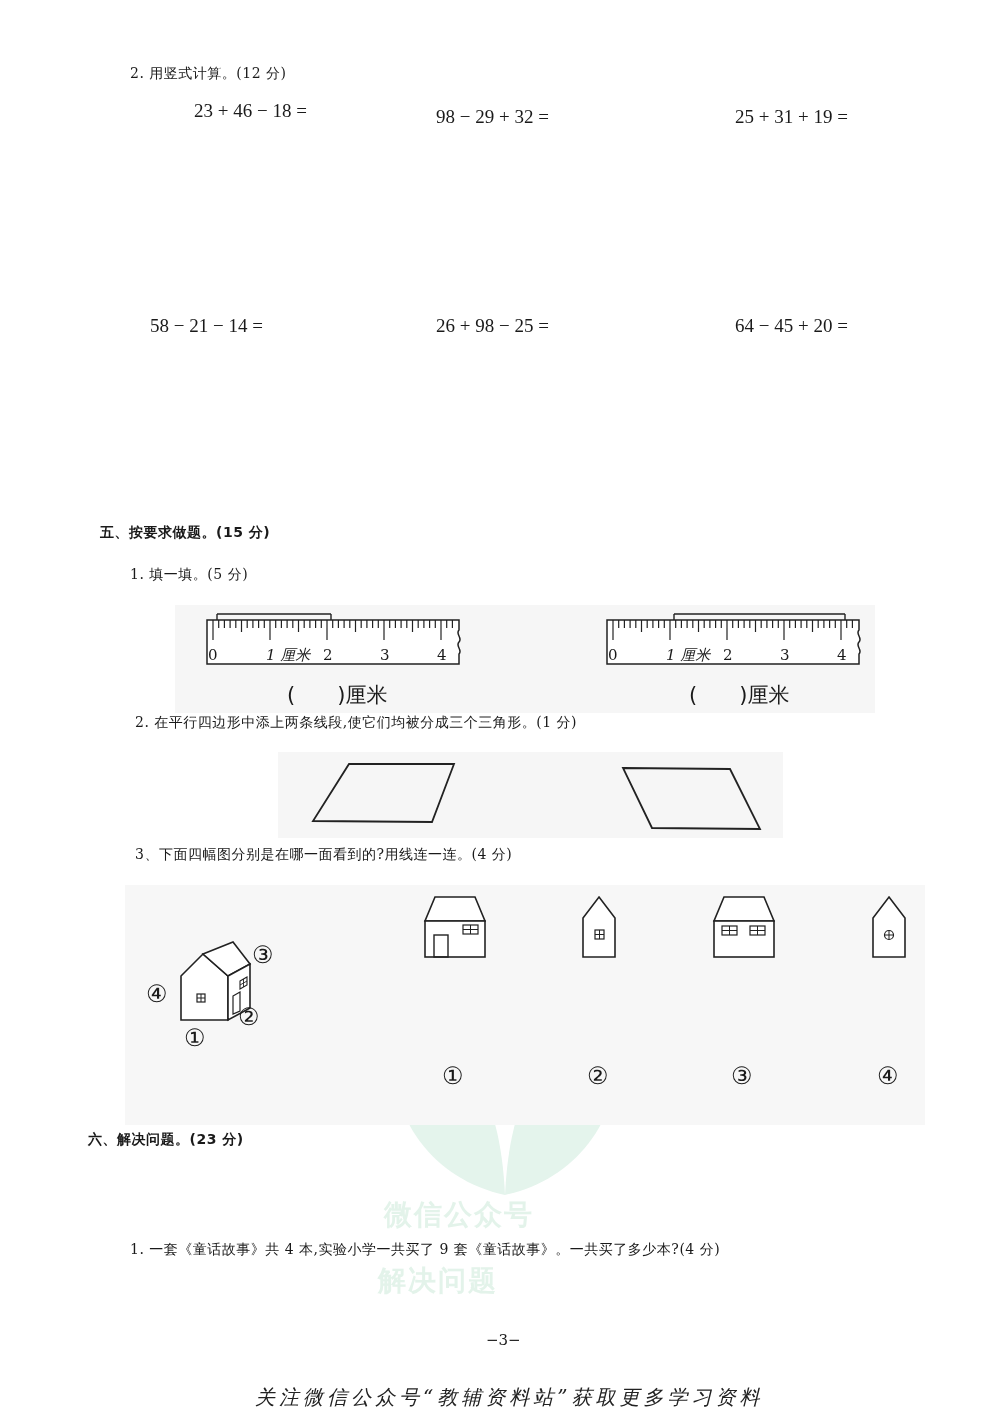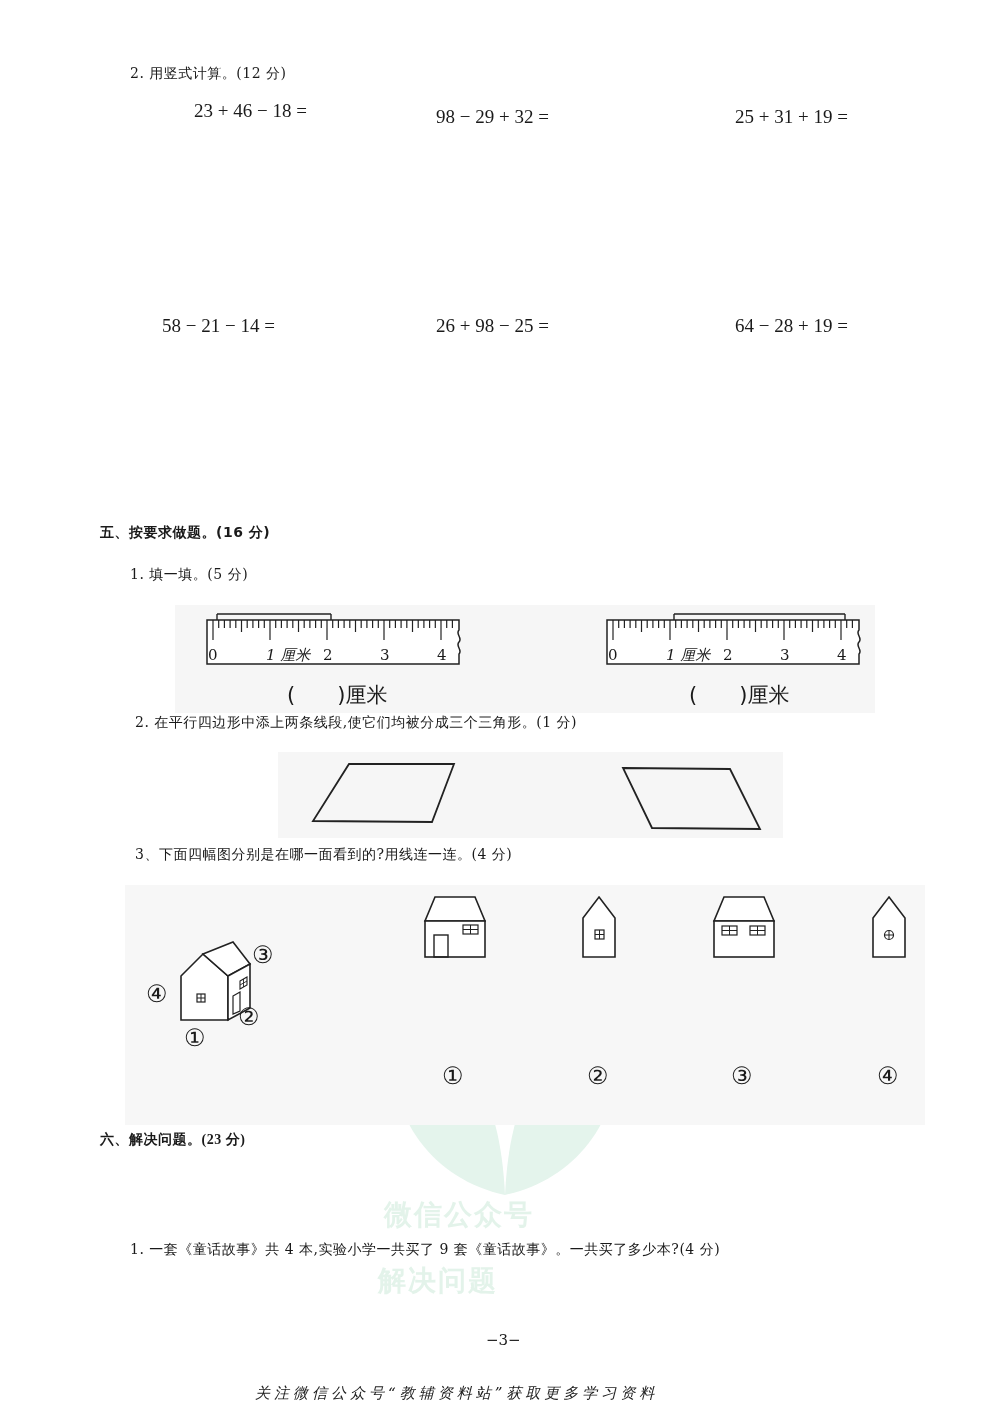--- a/index.html
+++ b/index.html
@@ -13,21 +13,21 @@
   .bold { font-weight: bold; font-family: "DejaVu Sans", "Liberation Sans", sans-serif; }
   .eq { font-family: "Liberation Serif", "DejaVu Serif", serif; font-size: 19px; white-space: nowrap; }
   .gray-band { position: absolute; background: #f6f6f6; }
   .blank-label { font-family: "DejaVu Sans", "Liberation Sans", sans-serif; font-size: 21px; white-space: nowrap; }
   .num-circle { font-family: "DejaVu Serif", serif; font-size: 24px; }
   .watermark-text {
     font-family: "DejaVu Sans", "Liberation Sans", sans-serif; font-weight: bold;
     color: #e3f3ea; font-size: 28px; letter-spacing: 2px; white-space: nowrap; text-align: center;
   }
   .footer-note {
-    font-family: "DejaVu Serif", serif; font-style: italic; font-size: 15px;
+    font-family: "DejaVu Serif", serif; font-style: italic; font-size: 20px;
     letter-spacing: 4px; white-space: nowrap; color: #222;
   }
   svg { overflow: visible; }
 </style>
 </head>
 <body>
 
 <svg class="abs" style="left:375px; top:980px;" width="260" height="220" viewBox="0 0 260 220">
   <circle cx="130" cy="32" r="22" fill="#eef7e2"></circle>
   <path d="M15 50 C 90 55, 125 110, 130 215 C 60 200, 10 140, 15 50 Z" fill="#e4f4ec"></path>
@@ -35,25 +35,25 @@
   <path d="M40 48 C 95 60, 120 80, 130 90 C 140 80, 165 60, 220 48 C 170 52, 140 65, 130 75 C 120 65, 90 52, 40 48 Z" fill="#f3f9ec"></path>
 </svg>
 <div class="abs watermark-text" style="left:384px; top:1196px;">微信公众号</div>
 <div class="abs watermark-text" style="left:378px; top:1262px;">解决问题</div>
 
 <div class="abs txt" style="left:130px; top:65px;">2. 用竖式计算。(12 分)</div>
 
 <div class="abs eq" style="left:150px; top:100px;margin-left:44px;">23 + 46 − 18 =</div>
 <div class="abs eq" style="left:436px; top:106px;">98 − 29 + 32 =</div>
 <div class="abs eq" style="left:735px; top:106px;">25 + 31 + 19 =</div>
-<div class="abs eq" style="left:162px; top:315px;">58 − 21 − 14 =</div>
+<div class="abs eq" style="left:150px; top:315px;">58 − 21 − 14 =</div>
 <div class="abs eq" style="left:436px; top:315px;">26 + 98 − 25 =</div>
-<div class="abs eq" style="left:735px; top:315px;">64 − 28 + 19 =</div>
-
-<div class="abs txt bold" style="left:100px; top:524px;">五、按要求做题。(16 分)</div>
+<div class="abs eq" style="left:735px; top:315px;">64 − 45 + 20 =</div>
+
+<div class="abs txt bold" style="left:100px; top:524px;">五、按要求做题。(15 分)</div>
 <div class="abs txt" style="left:130px; top:566px;">1. 填一填。(5 分)</div>
 
 <div class="gray-band" style="left:175px; top:605px; width:700px; height:108px;"></div>
 
 <div class="abs" style="left:205px; top:612px; width:262px; height:62px;">
   <svg width="262" height="62" viewBox="0 0 262 62">
     <line x1="12" y1="2" x2="126" y2="2" stroke="#222" stroke-width="1.6"></line>
     <line x1="12" y1="2" x2="12" y2="8" stroke="#222" stroke-width="1.4"></line>
     <line x1="126" y1="2" x2="126" y2="8" stroke="#222" stroke-width="1.4"></line>
     <path d="M2 8 L 254 8 L 254 18 C 250 22, 258 26, 254 30 C 250 34, 258 38, 254 42 L 254 52 L 2 52 Z" fill="#fff" stroke="#222" stroke-width="1.5"></path>
@@ -232,17 +232,17 @@
   <circle cx="18" cy="40" r="4.5" fill="none" stroke="#222" stroke-width="1.2"></circle>
   <line x1="18" y1="35.5" x2="18" y2="44.5" stroke="#222" stroke-width="1"></line>
     <line x1="13.5" y1="40" x2="22.5" y2="40" stroke="#222" stroke-width="1"></line>
 </svg>
 
 <div class="abs num-circle" style="left:442px; top:1062px;">①</div>
 <div class="abs num-circle" style="left:587px; top:1062px;">②</div>
 <div class="abs num-circle" style="left:731px; top:1062px;">③</div>
 <div class="abs num-circle" style="left:877px; top:1062px;">④</div>
 
-<div class="abs txt bold" style="left:100px; top:1131px;font-family:Liberation Serif, serif;">六、解决问题。(23 分)</div>
+<div class="abs txt bold" style="left:88px; top:1131px;">六、解决问题。(23 分)</div>
 <div class="abs txt" style="left:130px; top:1241px;">1. 一套《童话故事》共 4 本,实验小学一共买了 9 套《童话故事》。一共买了多少本?(4 分)</div>
 
 <div class="abs" style="left:486px; top:1331px; font-size:15px;">−3−</div>
 <div class="abs footer-note" style="left:255px; top:1384px;">关注微信公众号“教辅资料站”获取更多学习资料</div>
 
 </body></html>

